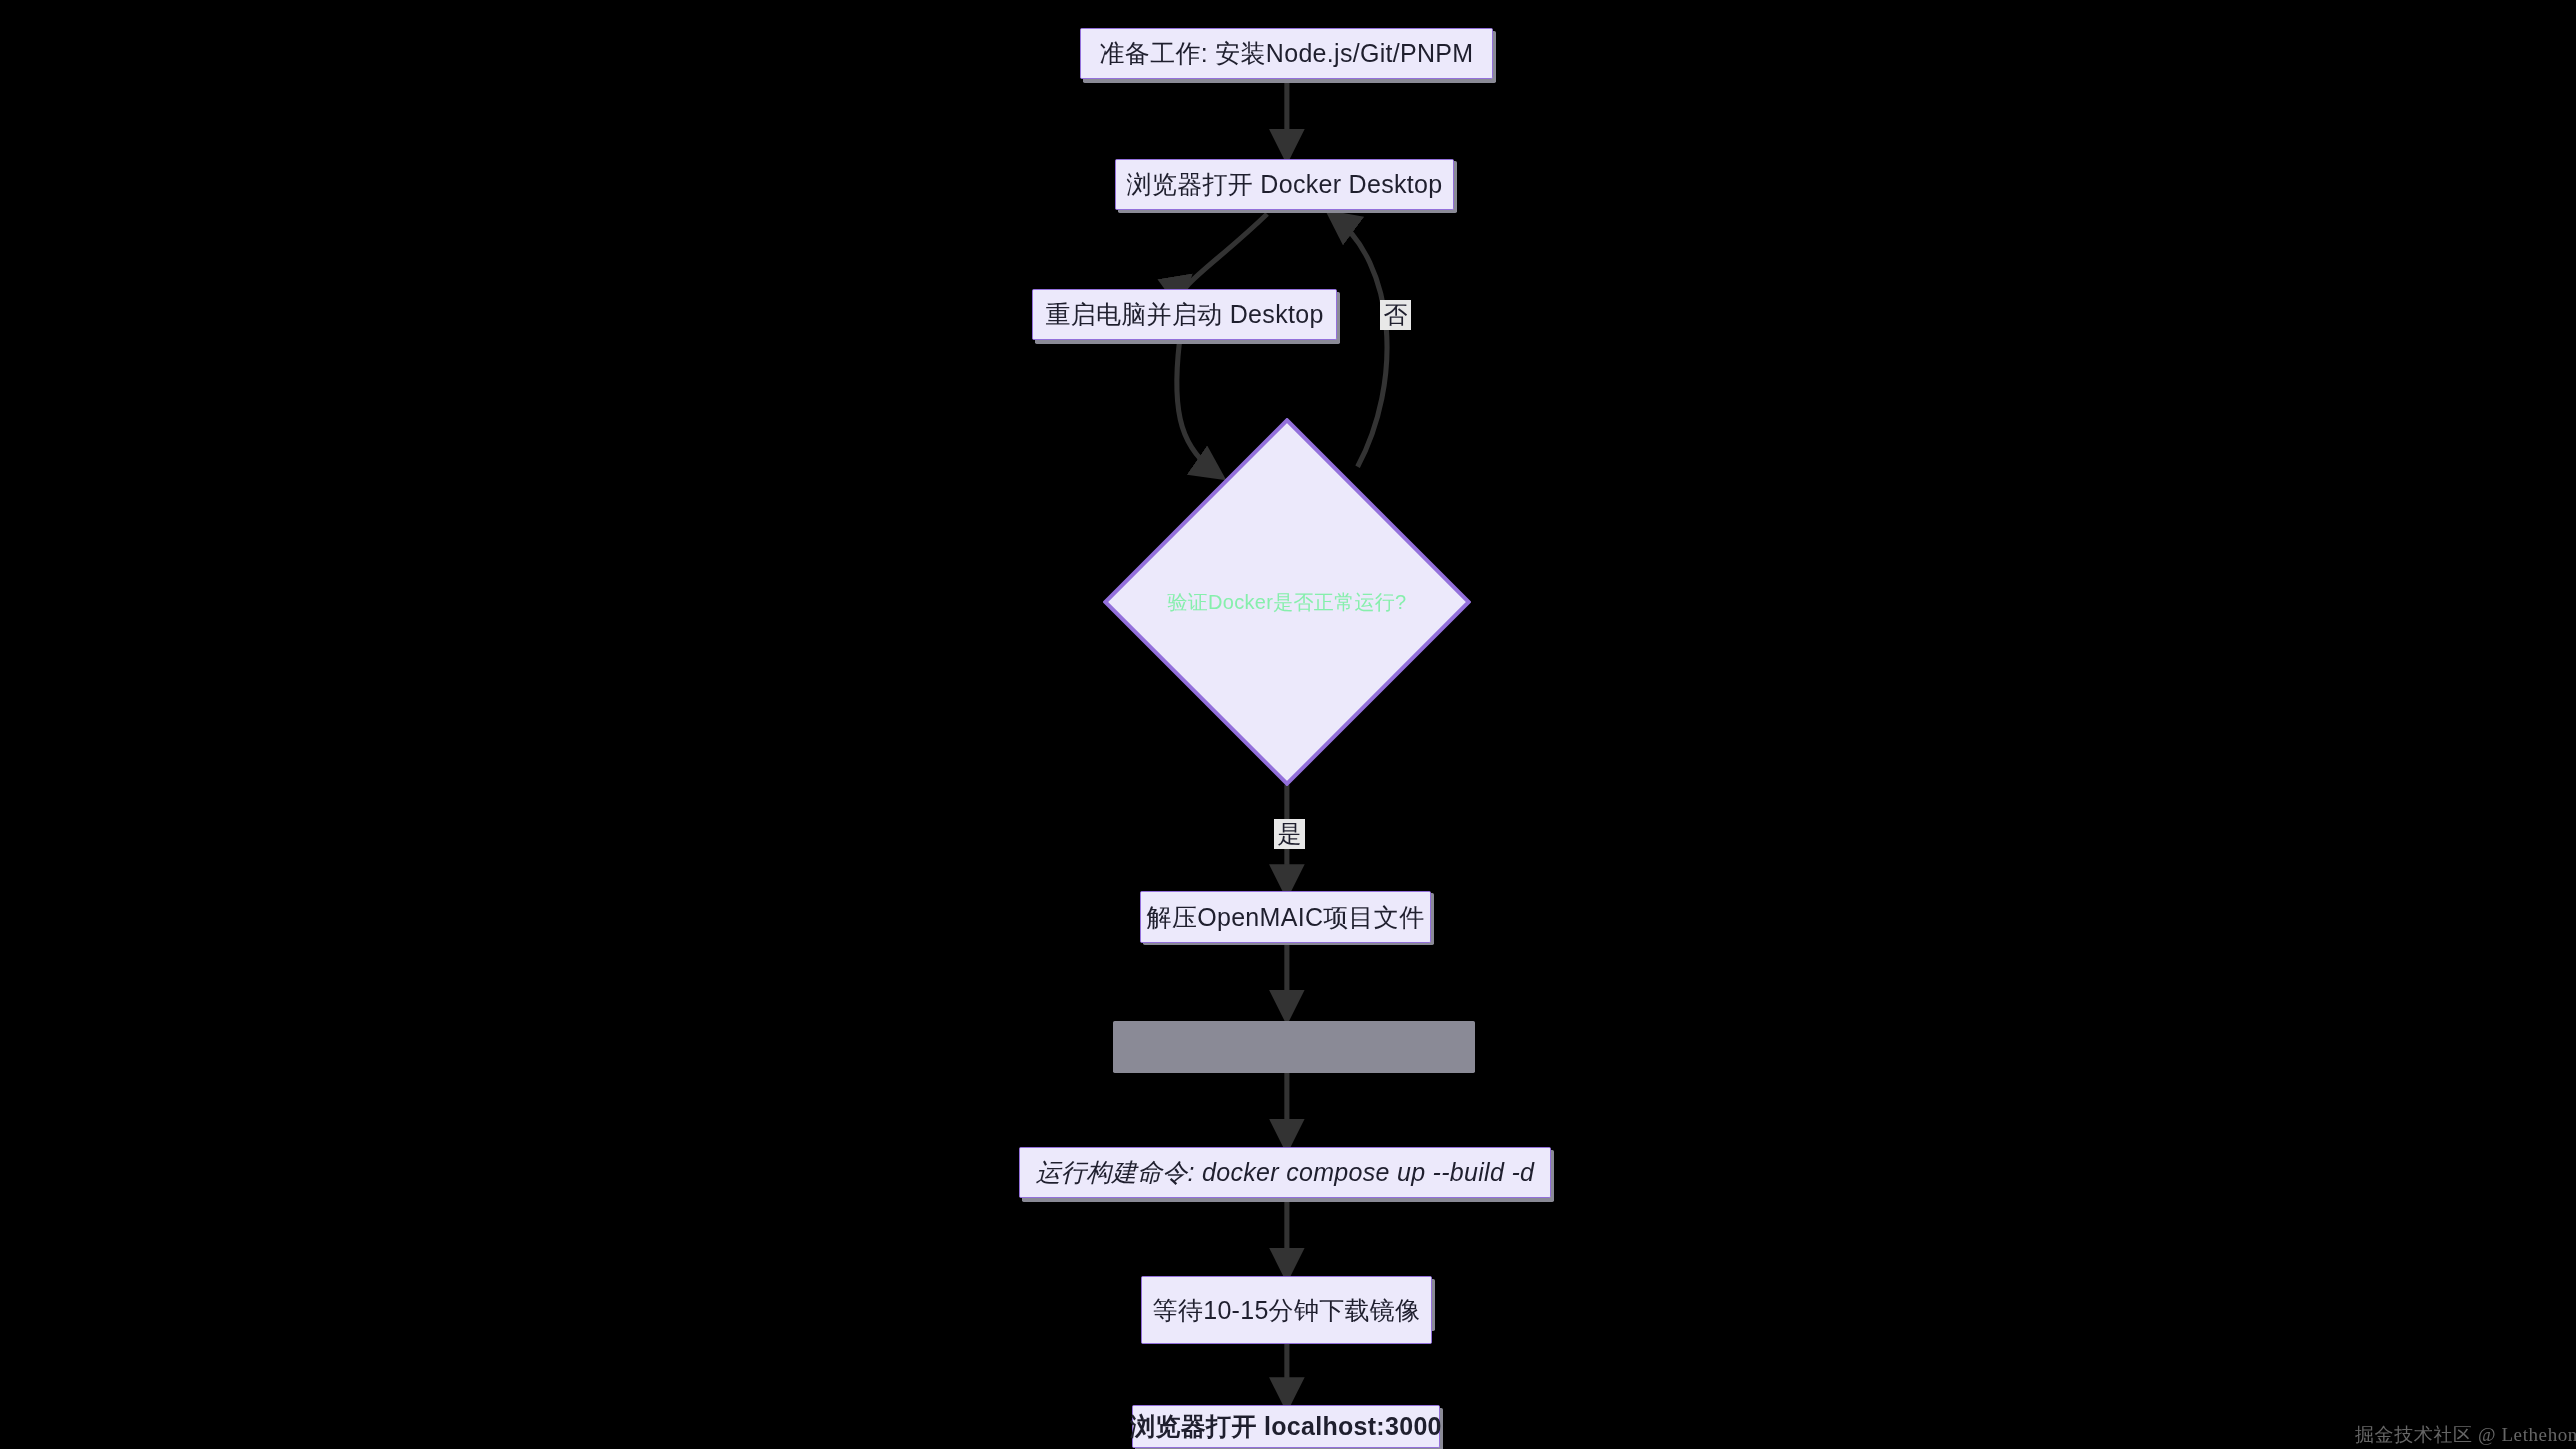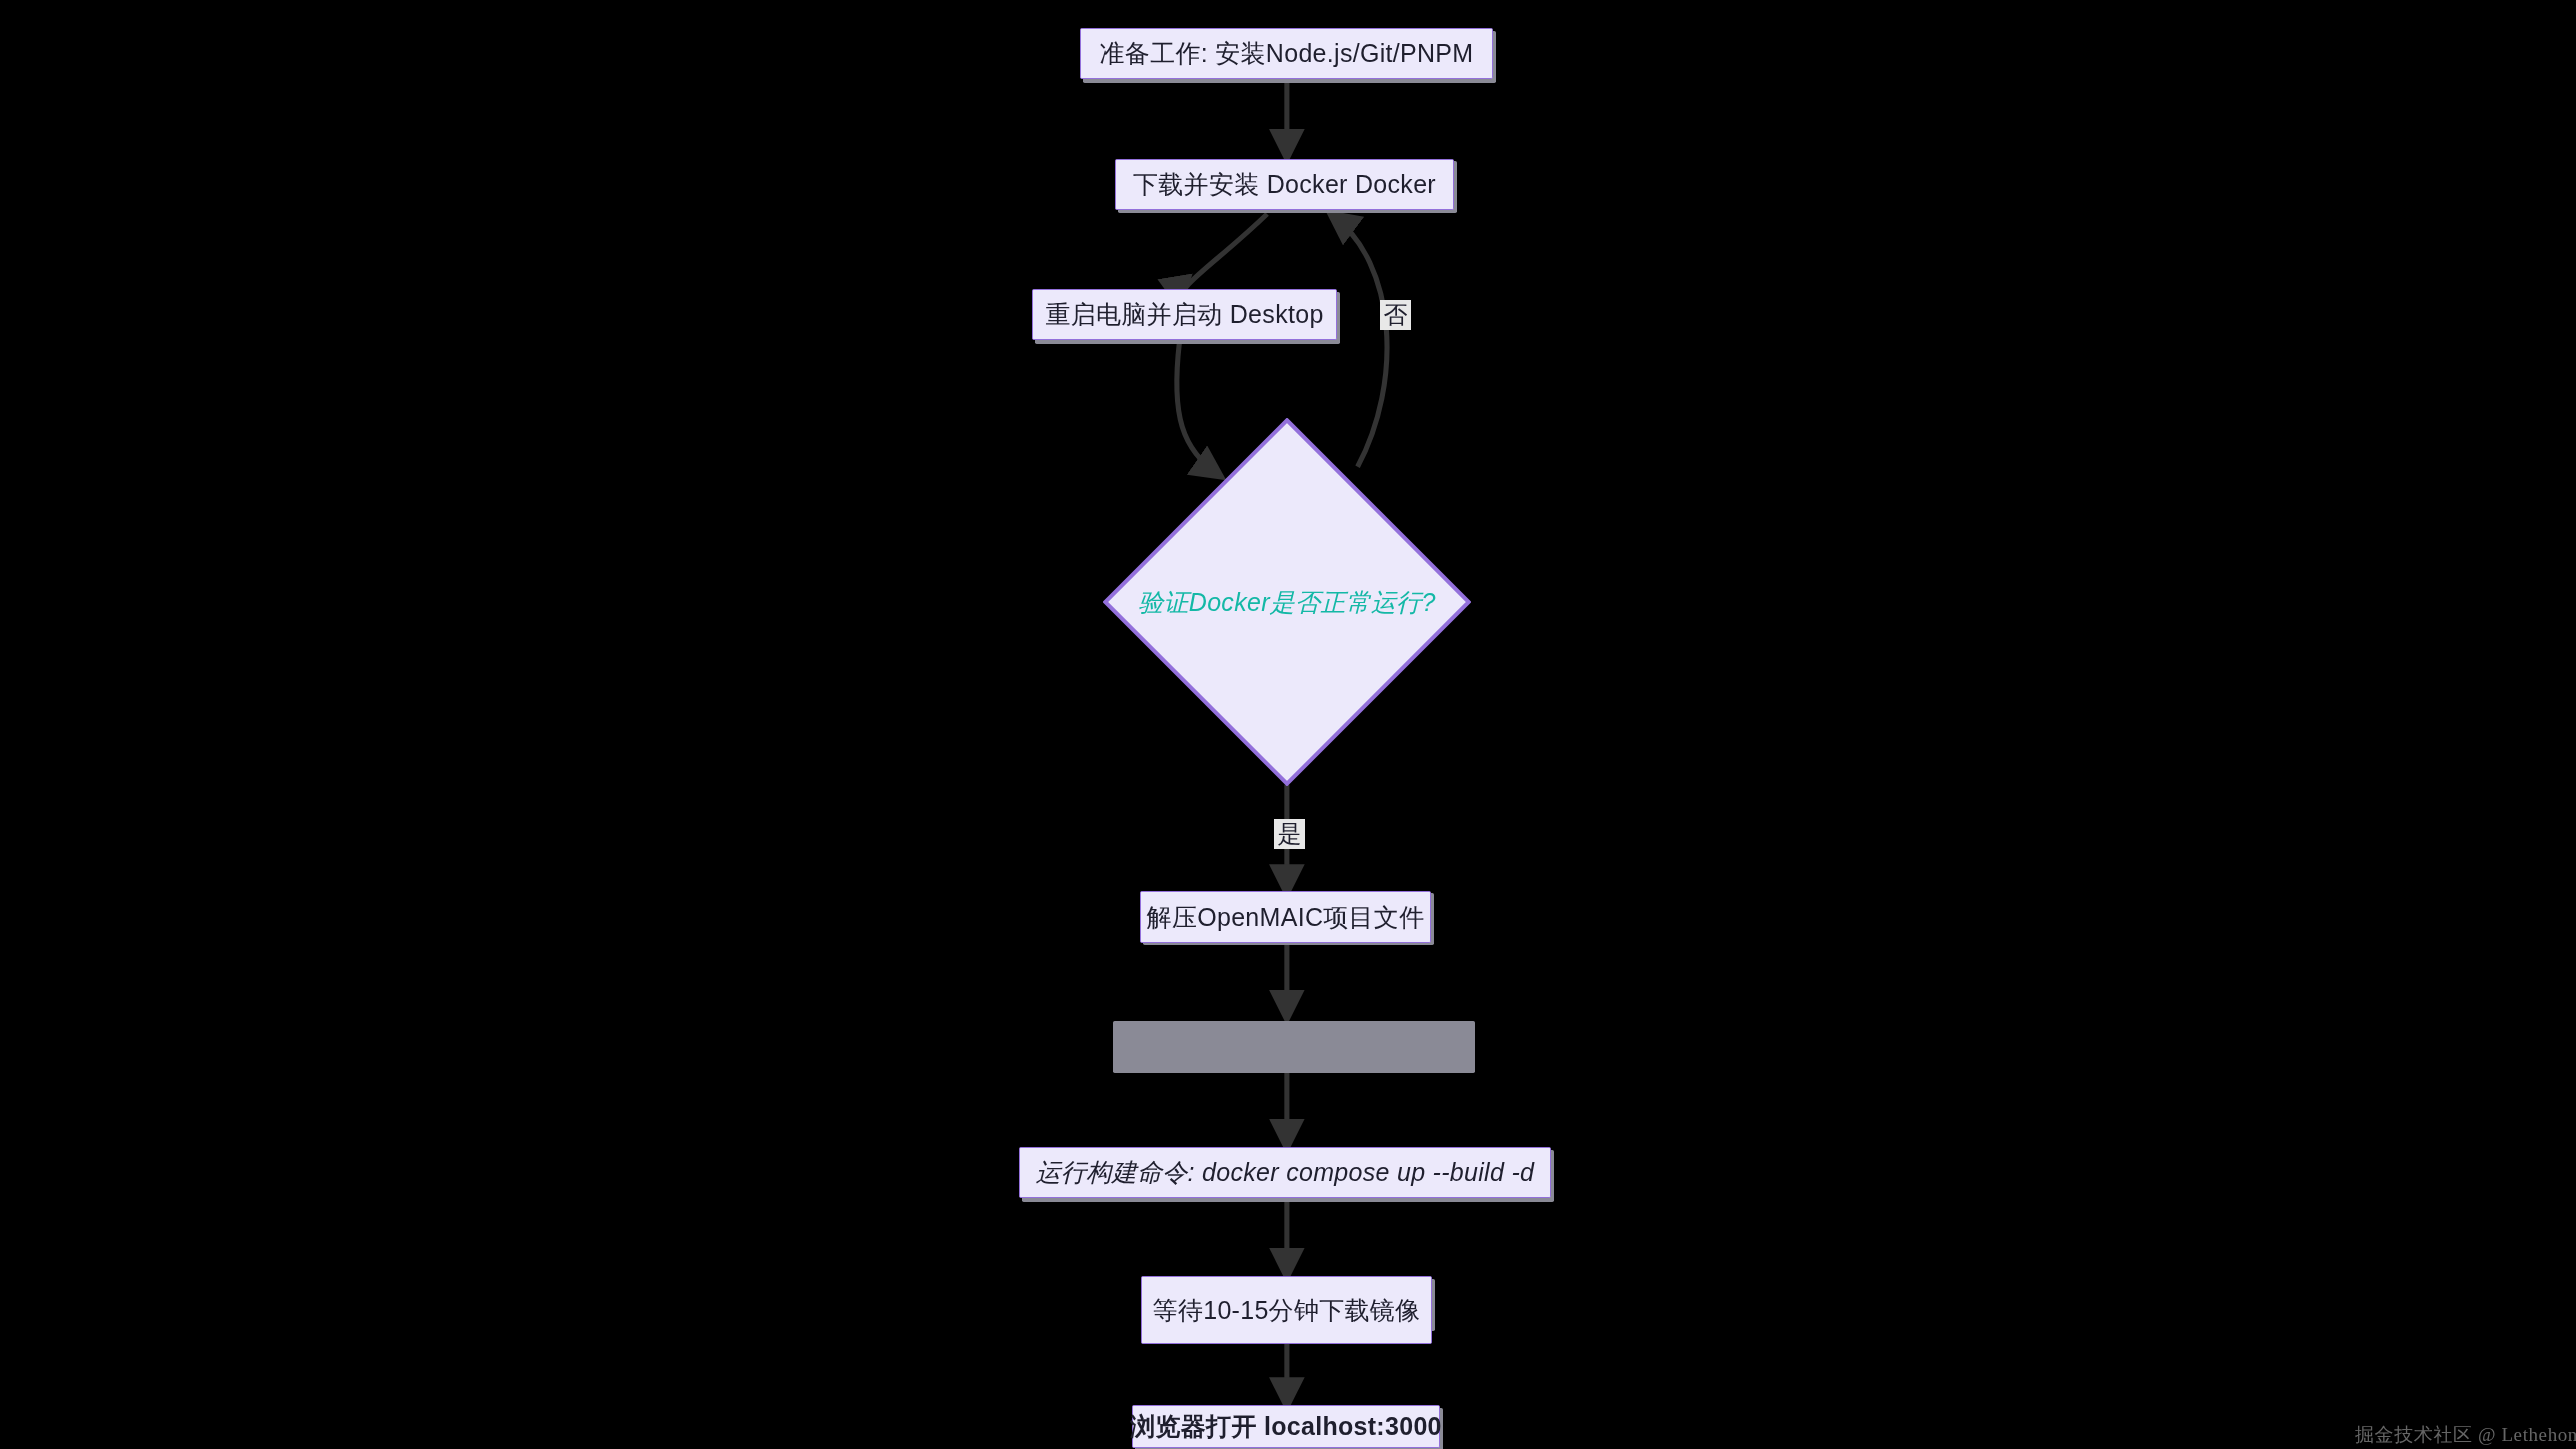--- a/index.html
+++ b/index.html
@@ -57,25 +57,24 @@
   }
   .diamond-label {
     position: absolute;
     left: 0;
     top: 0;
     width: 368px;
     height: 368px;
     display: flex;
     align-items: center;
     justify-content: center;
-    font-size: 25px;
-    color: #14b8a6;
+    font-size: 20px;
+    color: #86efac;
     white-space: nowrap;
     letter-spacing: 0.3px;
-    font-style: italic;
   }
   .edge-label {
     position: absolute;
     background: #e8e8e8;
     color: #1f1f2e;
     font-size: 24px;
     line-height: 1.05;
     padding: 2.3px 3.4px;
     white-space: nowrap;
   }
@@ -127,21 +126,21 @@
   <div class="node-shadow" style="left:1113px; top:1001px;width:362px; height:52px;"></div>
   <div class="node-shadow" style="left:1022px; top:1130px;width:532px; height:52px;"></div>
   <div class="node-shadow" style="left:1144px; top:1259px;width:291px; height:52px;"></div>
   <div class="node-shadow" style="left:1135px; top:1388px;width:308px; height:52px;"></div>
 
   <div class="node" style="left:1080px; top:8px; width:413px; height:51px;">
     <span>准备工作: 安装Node.js/Git/PNPM</span>
   </div>
 
   <div class="node" style="left:1115px; top:139px; width:339px; height:51px;">
-    <span>下载并安装 Docker Docker</span>
+    <span>浏览器打开 Docker Desktop</span>
   </div>
 
   <div class="node" style="left:1032px; top:269px; width:305px; height:51px;">
     <span>重启电脑并启动 Desktop</span>
   </div>
 
   <div class="diamond-wrap" style="left:1103px; top:398px;">
     <svg class="diamond-shape" viewBox="0 0 650 650" xmlns="http://www.w3.org/2000/svg">
       <polygon points="325,4 646,325 325,646 4,325" fill="#ECE9FB" stroke="#9370DB" stroke-width="7"></polygon>
     </svg>

